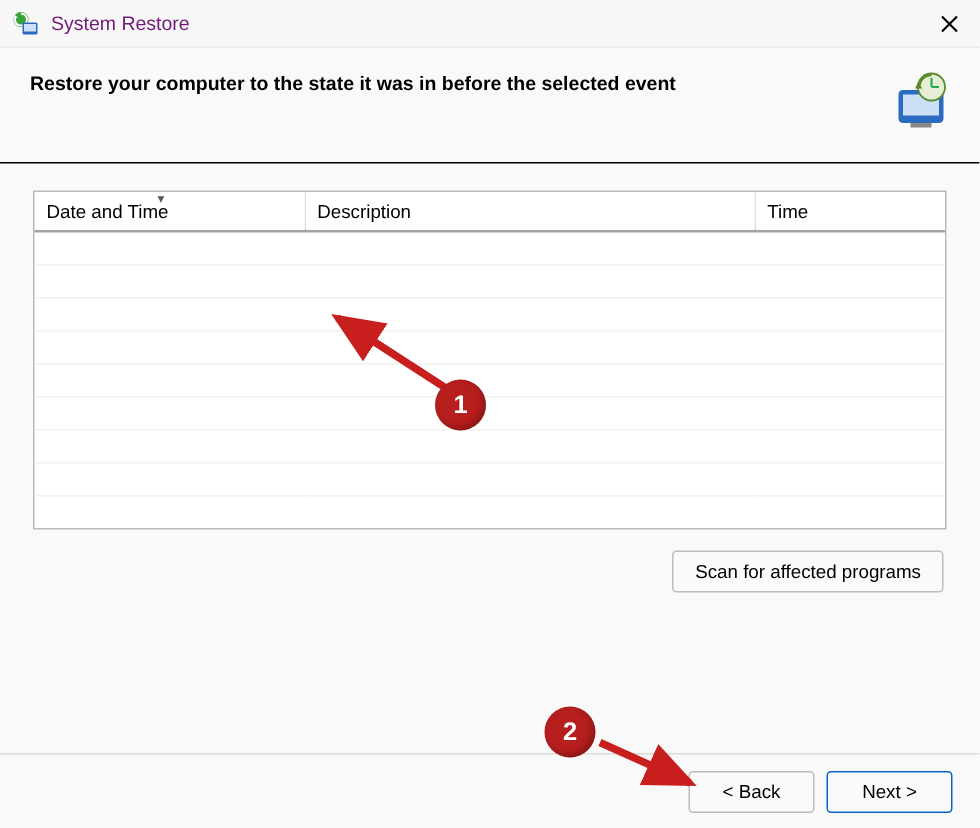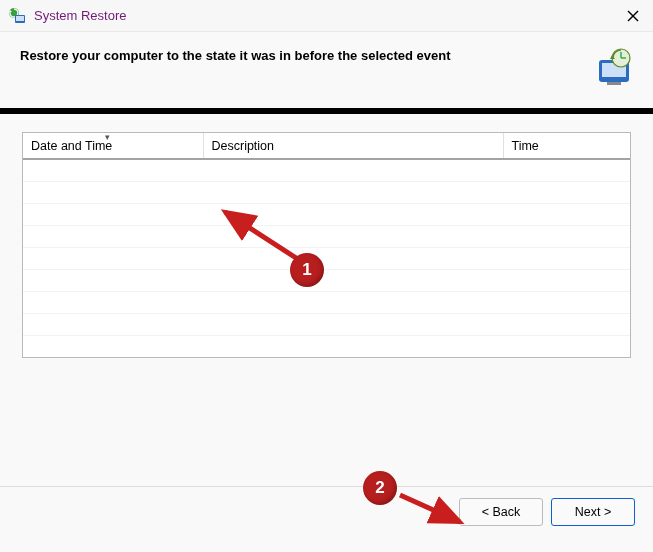--- a/index.html
+++ b/index.html
@@ -3,21 +3,21 @@
 <meta charset="utf-8">
 <style>
   * { box-sizing: border-box; margin: 0; padding: 0; font-family: "Segoe UI", Tahoma, sans-serif; }
   body { width: 653px; height: 552px; background: #f9f9f9; position: relative; }
   
   .titlebar { height: 32px; display: flex; align-items: center; padding: 0 8px; background: #f7f7f7; border-bottom: 1px solid #e8e8e8; }
   .titlebar .app-icon { width: 18px; height: 18px; margin-right: 8px; }
   .titlebar .title { font-size: 13px; color: #701a75; flex: 1; }
   .titlebar .close { width: 40px; height: 32px; display:flex; align-items:center; justify-content:center; font-size:16px; color:#000; cursor:pointer; margin-right:-8px; }
 
-  .header { display:flex; align-items:flex-start; justify-content:space-between; padding: 14px 20px 20px 20px; border-bottom: 6px solid #000000; }
+  .header { display:flex; align-items:flex-start; justify-content:space-between; padding: 14px 20px 20px 20px; border-bottom: 1px solid #000000; }
   .header .headline { font-size: 13px; font-weight: 600; color:#000; margin-top:2px; }
   .big-icon { width: 42px; height: 42px; }
 
   .content { padding: 18px 22px 10px 22px; }
   .tz { font-size: 12.5px; color:#1a1a1a; margin-top: 14px; margin-bottom: 14px; }
 
   .tablewrap { border: 1px solid #b9b9b9; background:#fff; }
   table { width: 100%; border-collapse: collapse; font-size: 12.5px; }
   thead th { text-align:left; font-weight:400; color:#000; background:#fff; border-bottom:2px solid #a3a3a3; height:26px; padding: 0 8px; position:relative; }
   thead th + th { border-left: 1px solid #e0e0e0; }
@@ -26,21 +26,21 @@
   tbody tr + tr td { border-top: 1px solid #f2f2f2; }
   tbody td { padding: 0 8px; color:#000; }
   tbody tr.selected td { background:#0a63c9; color:#fff; }
   .c1 { width: 180px; }
   .c2 { width: 300px; }
   .c3 { }
 
   .scan-row { display:flex; justify-content:flex-end; margin-top: 14px; margin-right: 2px; }
   .scan-btn { font-size:12.5px; padding: 6px 14px; background:#fafafa; border:1px solid #bcbcbc; border-radius:3px; cursor:pointer; }
 
-  .footer { position:absolute; left:0; right:0; bottom:16px; height:50px; border-top:1px solid #dcdcdc; display:flex; align-items:center; justify-content:flex-end; padding: 0 18px; gap:8px; background:#f9f9f9; }
+  .footer { position:absolute; left:0; right:0; bottom:0; height:50px; border-top:1px solid #dcdcdc; display:flex; align-items:center; justify-content:flex-end; padding: 0 18px; gap:8px; background:#f9f9f9; }
   .btn { font-size:12.5px; width: 84px; height:28px; background:#fafafa; border:1px solid #bcbcbc; border-radius:3px; cursor:pointer; }
   .btn.primary { border:1.5px solid #0a63c9; }
 
   
   .anno-circle { position:absolute; width:34px; height:34px; border-radius:50%; background:#b71e1e; color:#fff; display:flex; align-items:center; justify-content:center; font-weight:700; font-size:17px; box-shadow: inset -2px -2px 4px rgba(0,0,0,.25); pointer-events:none; }
   .anno-arrow { position:absolute; pointer-events:none; }
 </style>
 </head>
 <body>
 
@@ -140,20 +140,23 @@
           </tr>
         <tr>
             <td></td>
             <td></td>
             <td></td>
           </tr>
       </tbody>
     </table>
   </div>
 
+  <div class="scan-row">
+    <button class="scan-btn">Scan for affected programs</button>
+  </div>
 </div>
 
 <div class="footer">
   <button class="btn">&lt; Back</button>
   <button class="btn primary">Next &gt;</button>
 </div>
 
 <svg class="anno-arrow" style="left:215px; top:202px;" width="120" height="80">
   <defs>
       <marker id="ah1" markerWidth="8" markerHeight="8" refX="6" refY="3" orient="auto">

